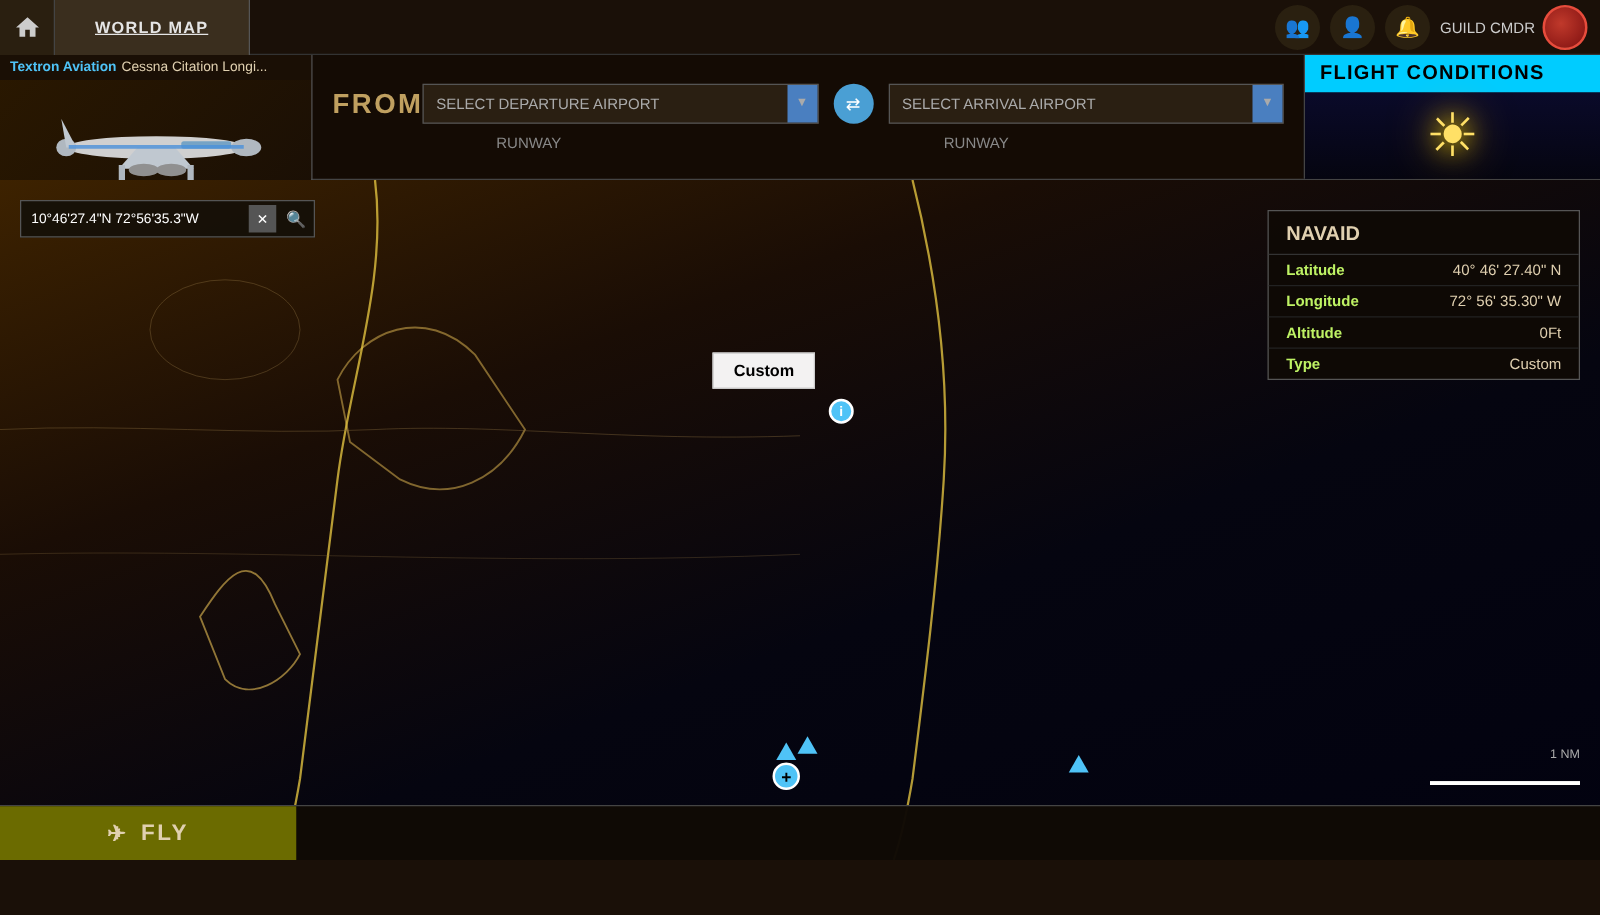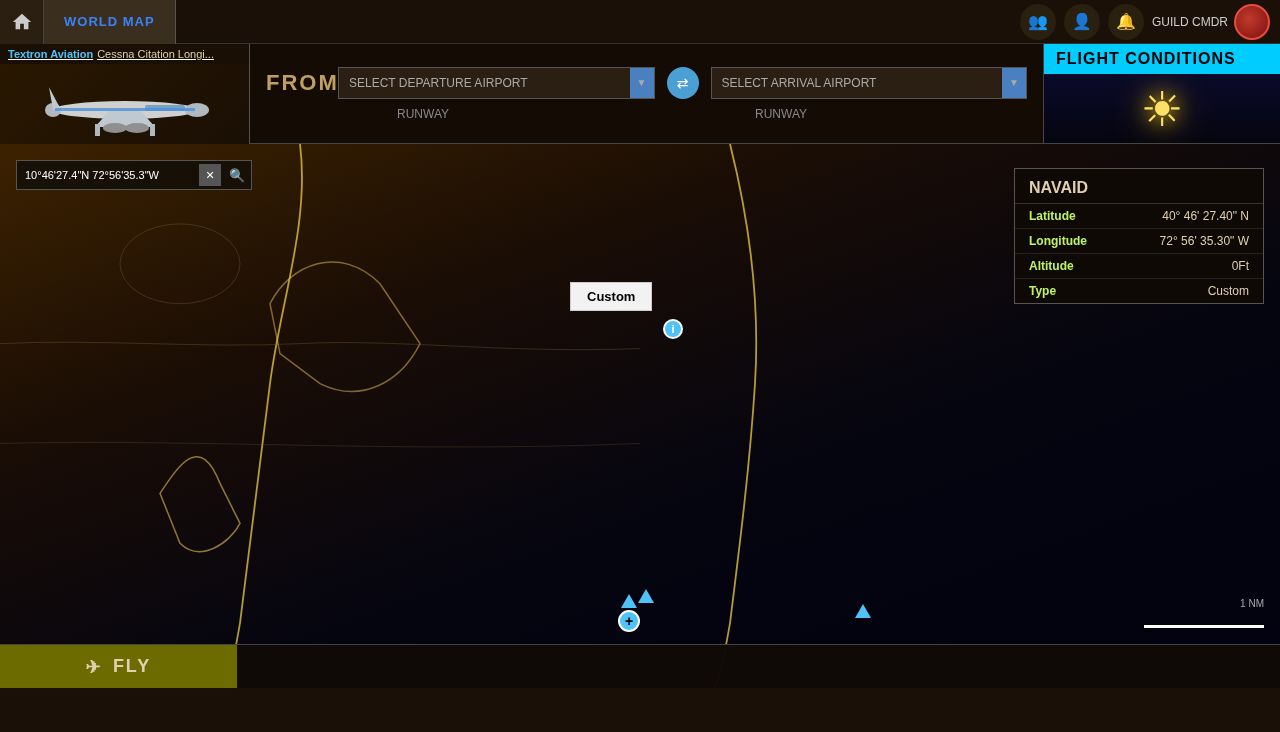--- a/index.html
+++ b/index.html
@@ -29,29 +29,30 @@
       align-items: center;
       justify-content: center;
       cursor: pointer;
       border-right: 1px solid #444;
       flex-shrink: 0;
     }
     .home-btn svg { width: 22px; height: 22px; fill: #ccc; }
     .world-map-tab {
       height: 44px;
       background: #3a2e1e;
-      padding: 0 20px;
+      padding: 0 32px;
       display: flex;
       align-items: center;
       font-size: 13px;
       font-weight: bold;
       letter-spacing: 1px;
-      color: #3b82f6;
+      color: #e5e5e5;
       border-right: 1px solid #555;
       cursor: pointer;
+      text-decoration: underline;
     }
     .top-bar-spacer { flex: 1; }
     .top-bar-icons {
       display: flex;
       align-items: center;
       gap: 8px;
       padding-right: 10px;
     }
     .top-icon {
       width: 36px;
@@ -83,26 +84,25 @@
     
     .flight-header {
       width: 100%;
       height: 100px;
       background: rgba(20, 12, 4, 0.95);
       display: flex;
       border-bottom: 1px solid #444;
     }
     .aircraft-panel {
       width: 250px;
-      height: 100px;
+      height: 116px;
       flex-shrink: 0;
       position: relative;
       overflow: hidden;
       border-right: 1px solid #555;
-      text-decoration: underline;
     }
     .aircraft-bg {
       width: 100%;
       height: 100%;
       background: linear-gradient(135deg, #2a1800 0%, #1a0f05 100%);
       display: flex;
       flex-direction: column;
       justify-content: flex-start;
     }
     .aircraft-name-bar {

